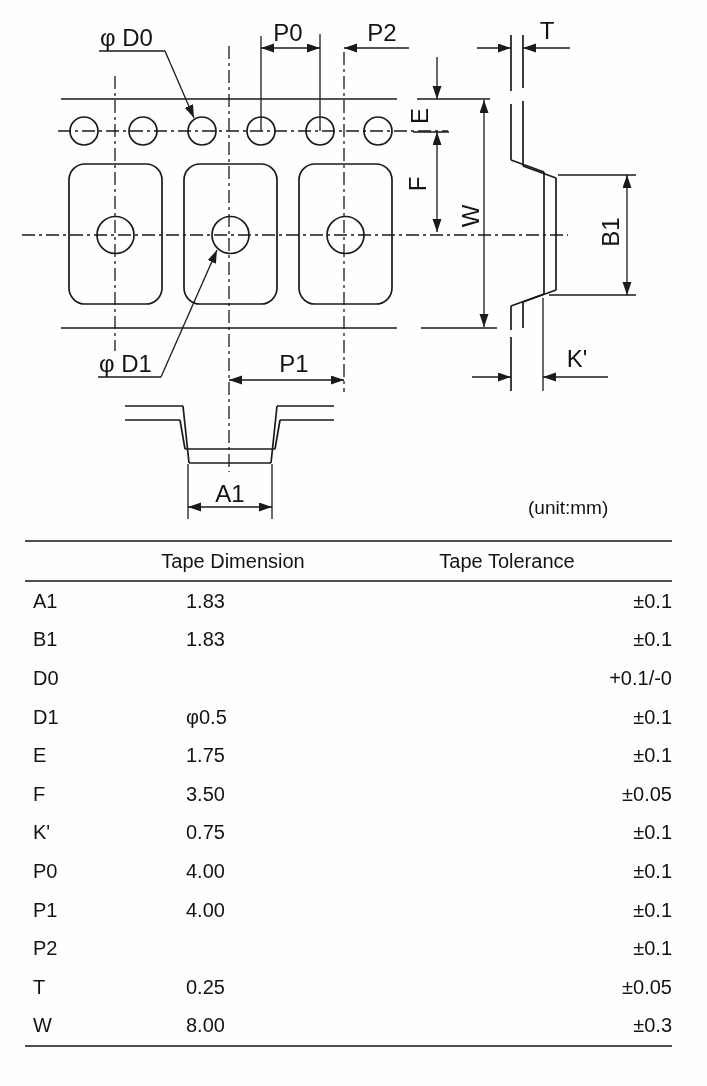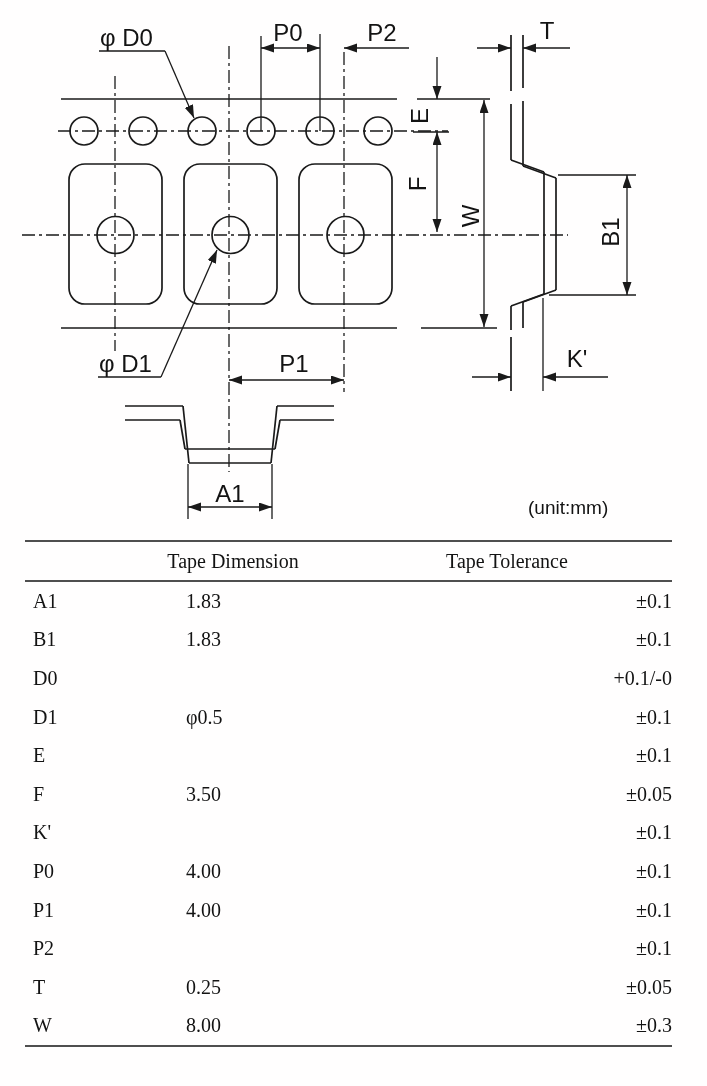--- a/index.html
+++ b/index.html
@@ -9,21 +9,21 @@
   svg text{font-family:"Liberation Sans", sans-serif;fill:#131313;}
   .dim-label{font-size:24px;}
   .unit-label{font-size:19px;}
 
   
   .spec-table{position:absolute;left:25px;top:540px;width:647px;
               border-top:2px solid #4f4f4f;border-bottom:2px solid #4f4f4f;
               font-size:20px;}
   .thead{display:flex;align-items:center;height:38px;border-bottom:2px solid #4f4f4f;}
   .trow{display:flex;align-items:center;height:38.6px;}
-  .c{white-space:nowrap;font-family:Liberation Serif, serif;}
+  .c{white-space:nowrap;}
   .c.sym{width:115px;padding-left:8px;}
   .c.dim{width:170px;}
   .dim.hdr{text-align:center;}
   .dim.val{padding-left:38px;}
   .c.tol{flex:1;}
   .tol.hdr{text-align:center;padding-left:24px;}
   .tol.val{padding-left:165px;text-align:right;}
 </style>
 </head>
 <body>
@@ -183,31 +183,33 @@
         </div>
 
         <div class="trow">
           <div class="c sym">D1</div>
           <div class="c dim val">φ0.5</div>
           <div class="c tol val">±0.1</div>
         </div>
 
         <div class="trow">
           <div class="c sym">E</div>
+          <div class="c dim val">1.75</div>
           <div class="c tol val">±0.1</div>
         </div>
 
         <div class="trow">
           <div class="c sym">F</div>
           <div class="c dim val">3.50</div>
           <div class="c tol val">±0.05</div>
         </div>
 
         <div class="trow">
           <div class="c sym">K'</div>
+          <div class="c dim val">0.75</div>
           <div class="c tol val">±0.1</div>
         </div>
 
         <div class="trow">
           <div class="c sym">P0</div>
           <div class="c dim val">4.00</div>
           <div class="c tol val">±0.1</div>
         </div>
 
         <div class="trow">

